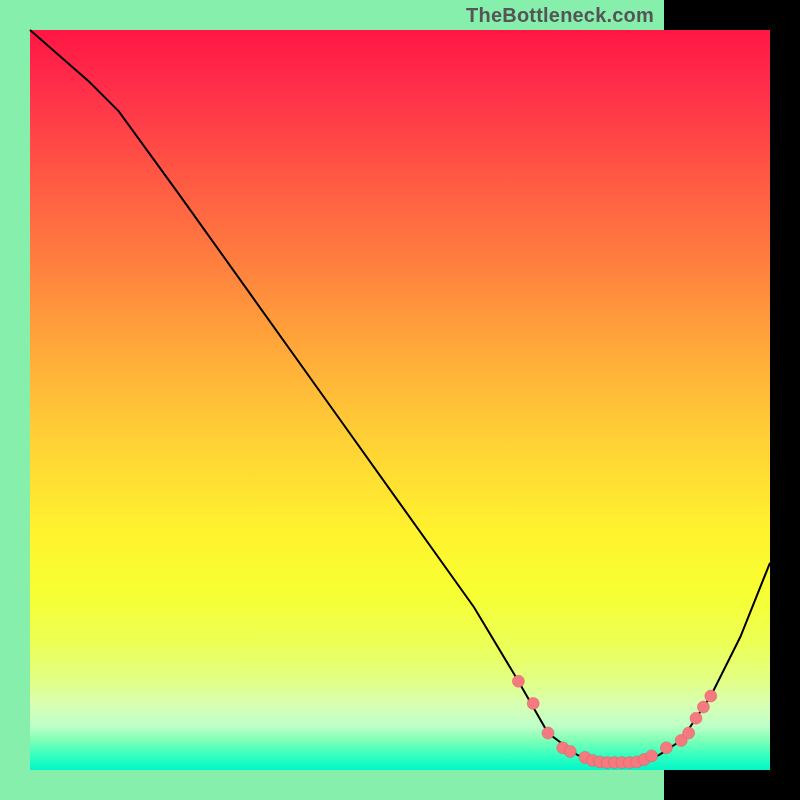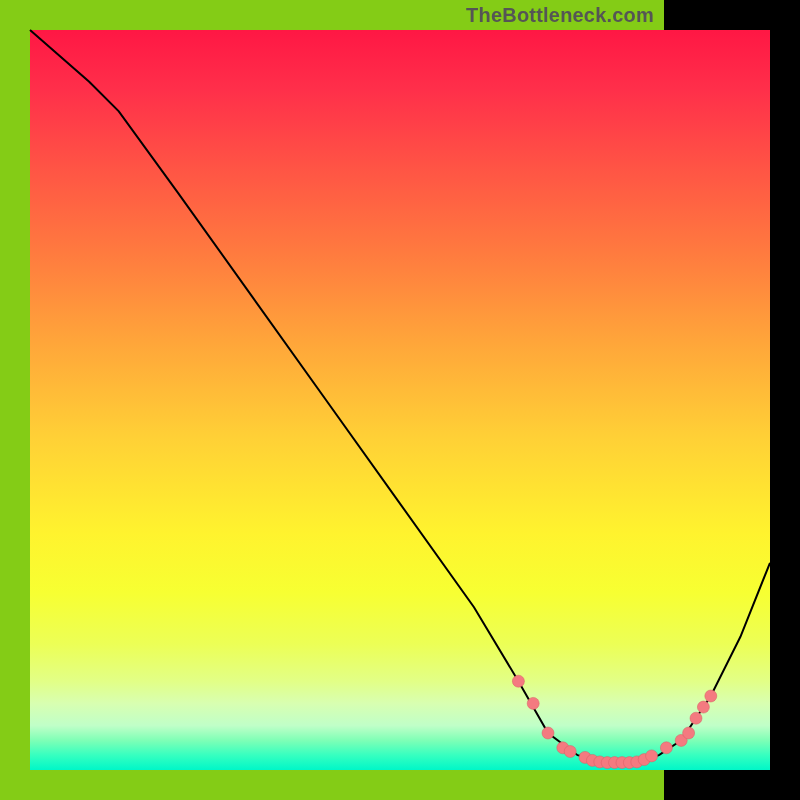--- a/index.html
+++ b/index.html
@@ -8,21 +8,21 @@
     width: 800px;
     height: 800px;
     background: #000;
     overflow: hidden;
     font-family: Arial, Helvetica, sans-serif;
   }
   .frame {
     position: relative;
     width: 664px;
     height: 800px;
-    background: #84cc16;
+    background: #86efac;
   }
   .watermark {
     position: absolute;
     top: 4px;
     right: 10px;
     color: #555;
     font-size: 20px;
     font-weight: 600;
     letter-spacing: 0.2px;
     z-index: 5;

